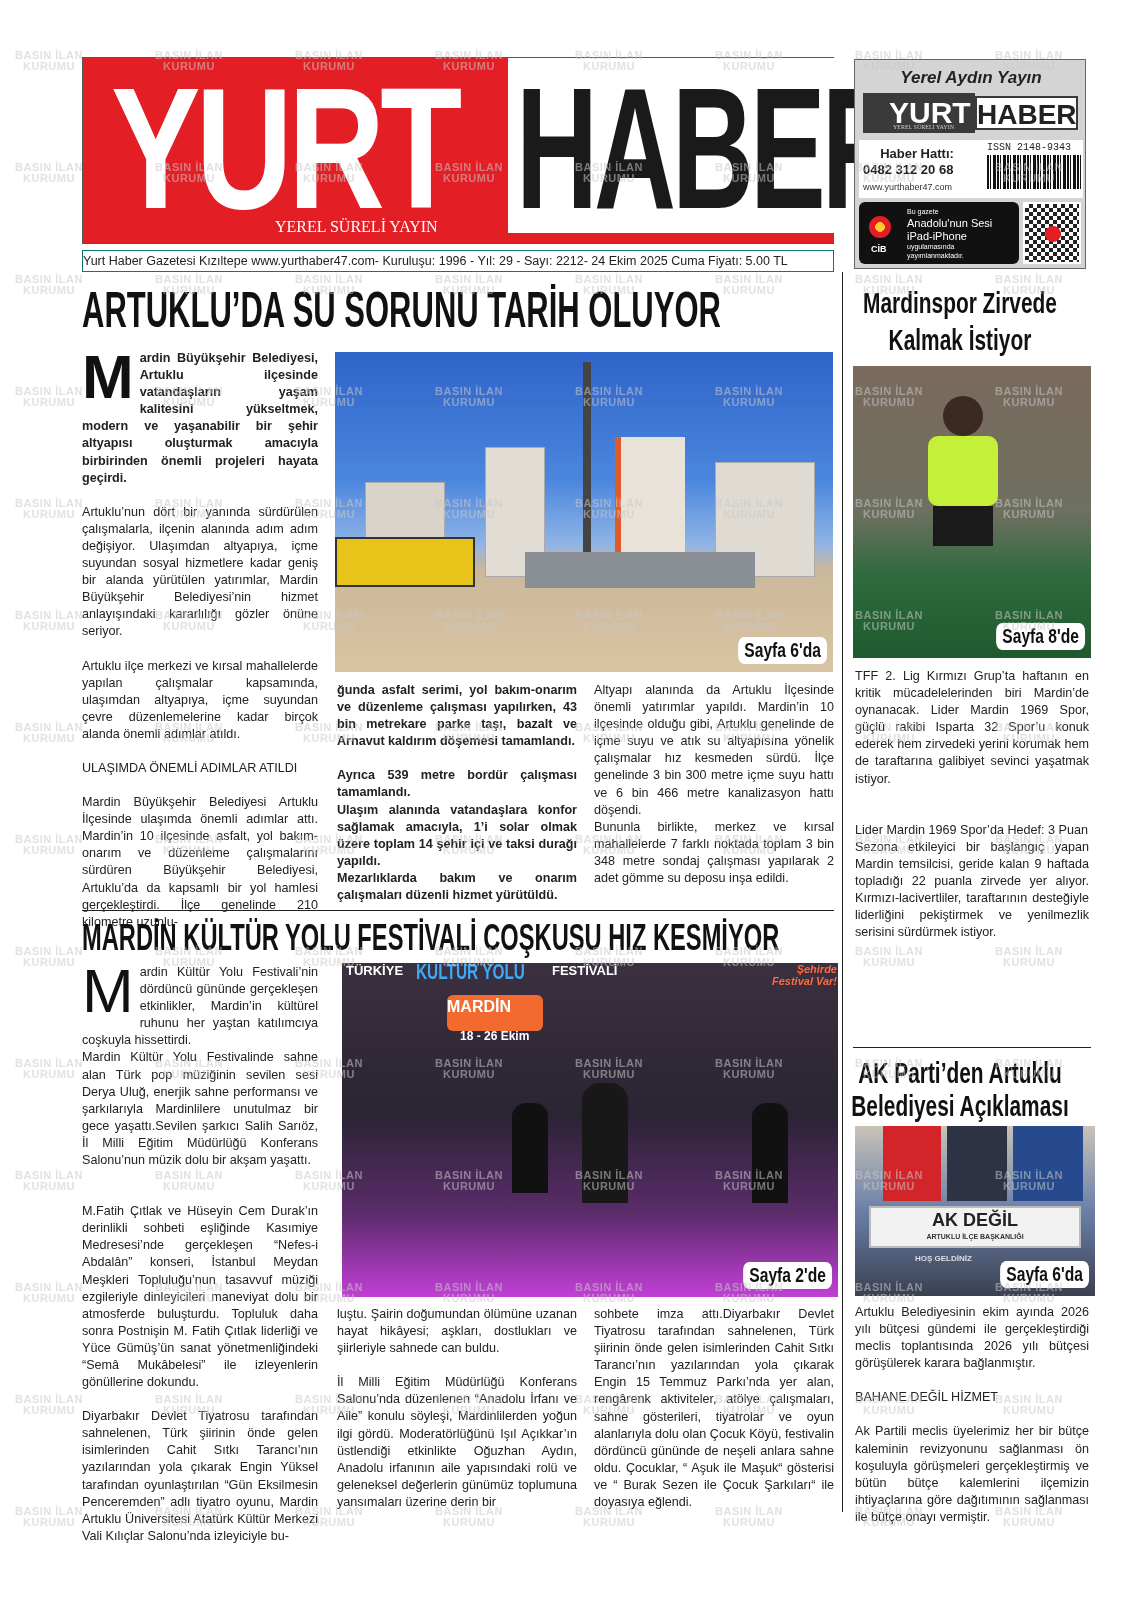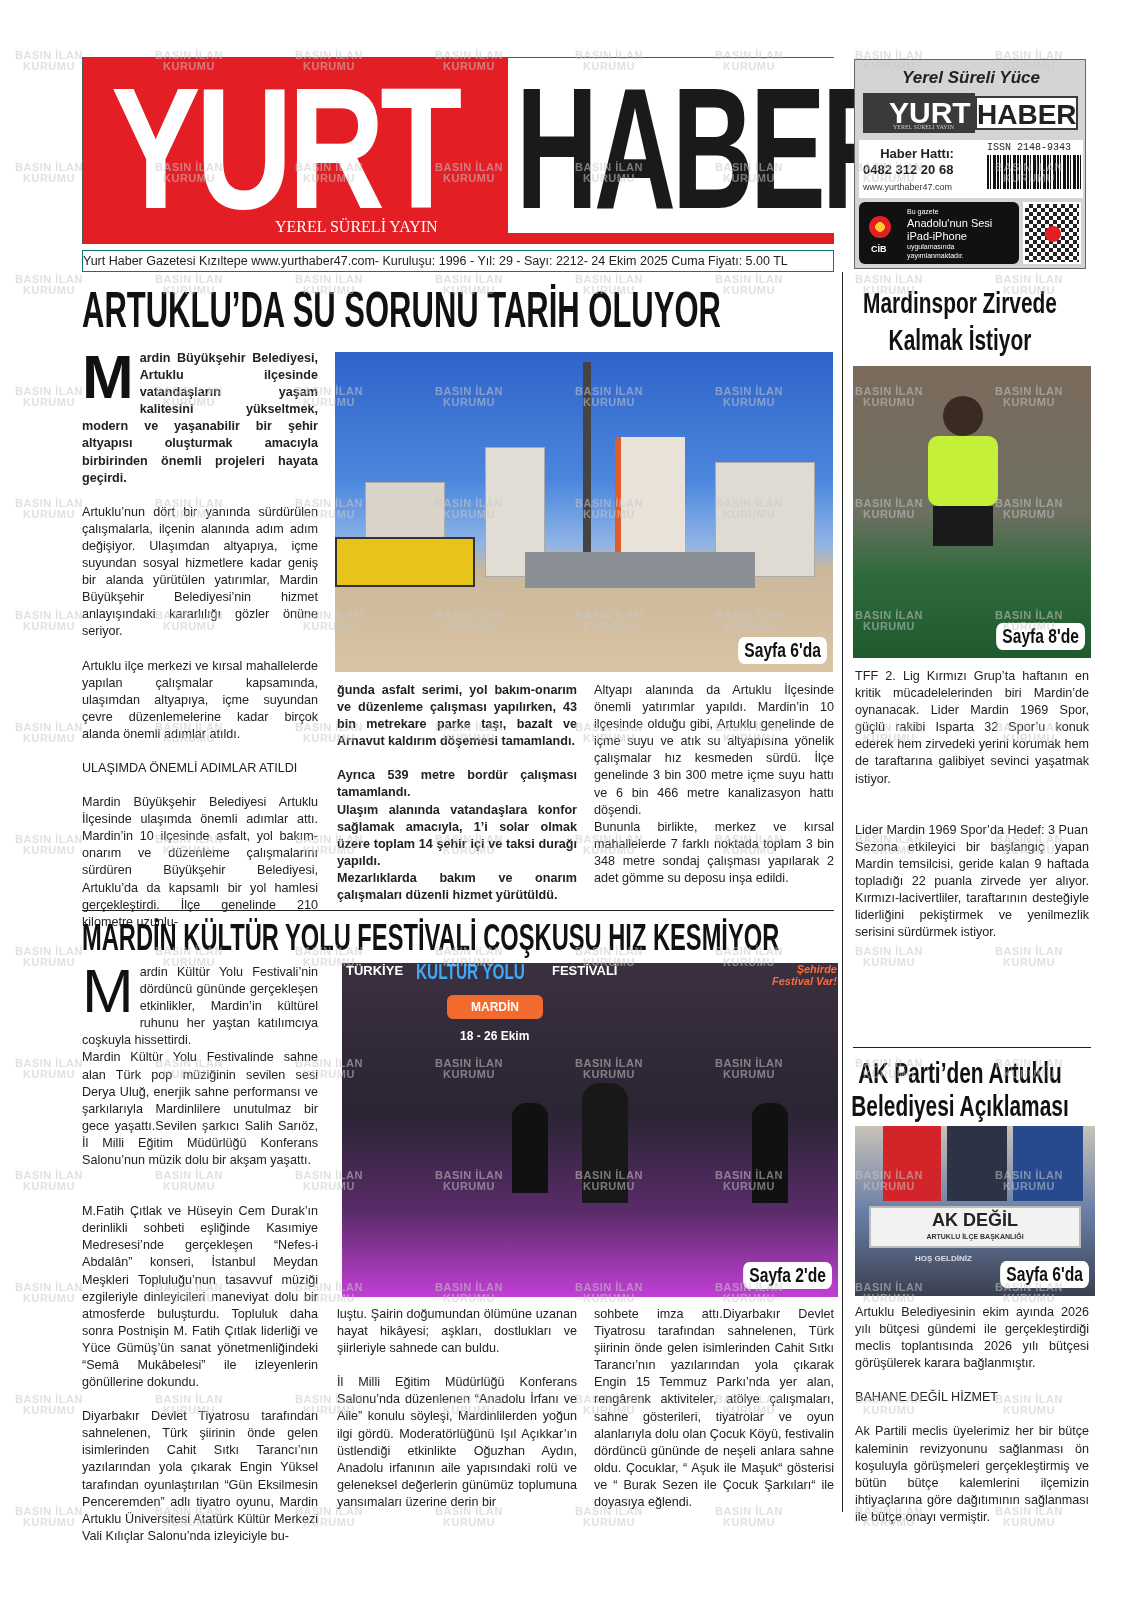--- a/index.html
+++ b/index.html
@@ -75,21 +75,21 @@
   <div class="abs mast-yurt">YURT</div>
   <div class="abs mast-sub">YEREL SÜRELİ YAYIN</div>
   <div class="abs mast-haber-box">
     <div class="abs mast-haber">HABER</div>
   </div>
 </div>
 
 <div class="abs infobar">Yurt Haber Gazetesi Kızıltepe   www.yurthaber47.com- Kuruluşu: 1996 - Yıl:  29 - Sayı: 2212- 24 Ekim 2025 Cuma Fiyatı: 5.00 TL</div>
 
 <div class="abs infobox">
-  <div class="abs ib-title">Yerel Süreli Yüce</div>
+  <div class="abs ib-title">Yerel Aydın Yayın</div>
   <div class="abs ib-logo">
     <div class="abs ib-logo-yurt">YURT</div>
     <div class="abs ib-logo-haber">HABER</div>
     <div class="abs ib-logo-sub">YEREL SÜRELİ YAYIN</div>
   </div>
   <div class="abs ib-contact">
     <div class="abs ib-hatti">Haber Hattı:</div>
     <div class="abs ib-phone">0482 312 20 68</div>
     <div class="abs ib-web">www.yurthaber47.com</div>
     <div class="abs ib-issn">ISSN 2148-9343</div>
@@ -160,21 +160,21 @@
     <div class="gap"></div>
   <p>M.Fatih Çıtlak ve Hüseyin Cem Durak’ın derinlikli sohbeti eşliğinde Kasımiye Medresesi’nde gerçekleşen “Nefes-i Abdalân” konseri, İstanbul Meydan Meşkleri Topluluğu’nun tasavvuf müziği ezgileriyle dinleyicileri maneviyat dolu bir atmosferde buluşturdu. Topluluk daha sonra Postnişin M. Fatih Çıtlak liderliği ve Yüce Gümüş’ün sanat yönetmenliğindeki “Semâ Mukâbelesi” ile izleyenlerin gönüllerine dokundu.</p>
   <div class="gap"></div>
   <p>Diyarbakır Devlet Tiyatrosu tarafından sahnelenen, Türk şiirinin önde gelen isimlerinden Cahit Sıtkı Tarancı’nın yazılarından yola çıkarak Engin Yüksel tarafından oyunlaştırılan “Gün Eksilmesin Penceremden” adlı tiyatro oyunu, Mardin Artuklu Üniversitesi Atatürk Kültür Merkezi Vali Kılıçlar Salonu’nda izleyiciyle bu-</p>
 </div>
 
 <div class="abs photo" style="left:342px; top:963px; width:496px; height:334px; background:linear-gradient(180deg,#3b3040 0%,#2a2433 45%,#5b2c6b 75%,#c23fd6 100%);">
   <div class="abs" style="left:4px; top:0px; font-weight:bold; color:#fff; font-size:13px;">TÜRKİYE</div>
   <div class="abs" style="left:74px; top:-4px; font-weight:bold; color:#3fa9f5; font-size:22px; transform:scaleX(0.7); transform-origin:left top; white-space:nowrap;">KÜLTÜR YOLU</div>
   <div class="abs" style="left:210px; top:0px; font-weight:bold; color:#fff; font-size:13px;">FESTİVALİ</div>
-  <div class="abs" style="left:105px; top:32px; width:96px; height:24px; border-radius:6px; background:#f26a2e; color:#fff; font-weight:bold; font-size:12px; text-align:center; line-height:24px;">MARDİN</div>
+  <div class="abs" style="left:105px; top:32px; width:96px; height:36px; border-radius:6px; background:#f26a2e; color:#fff; font-weight:bold; font-size:16px; line-height:24px;">MARDİN</div>
   <div class="abs" style="left:118px; top:66px; color:#fff; font-weight:bold; font-size:12px;">18 - 26 Ekim</div>
   <div class="abs" style="left:415px; top:0px; width:80px; color:#ff6a3a; font-style:italic; font-weight:bold; font-size:11px; text-align:right;">Şehirde Festival Var!</div>
   <div class="abs" style="left:170px; top:140px; width:36px; height:90px; background:#111; border-radius:14px 14px 0 0;"></div>
   <div class="abs" style="left:240px; top:120px; width:46px; height:120px; background:#181818; border-radius:18px 18px 0 0;"></div>
   <div class="abs" style="left:410px; top:140px; width:36px; height:100px; background:#111; border-radius:14px 14px 0 0;"></div>
   <div class="caption-tag">Sayfa 2'de</div>
 </div>
 
 <div class="abs txt" style="left:337px; top:1306px; width:240px;">
   <p>luştu. Şairin doğumundan ölümüne uzanan hayat hikâyesi; aşkları, dostlukları ve şiirleriyle sahnede can buldu.</p>

